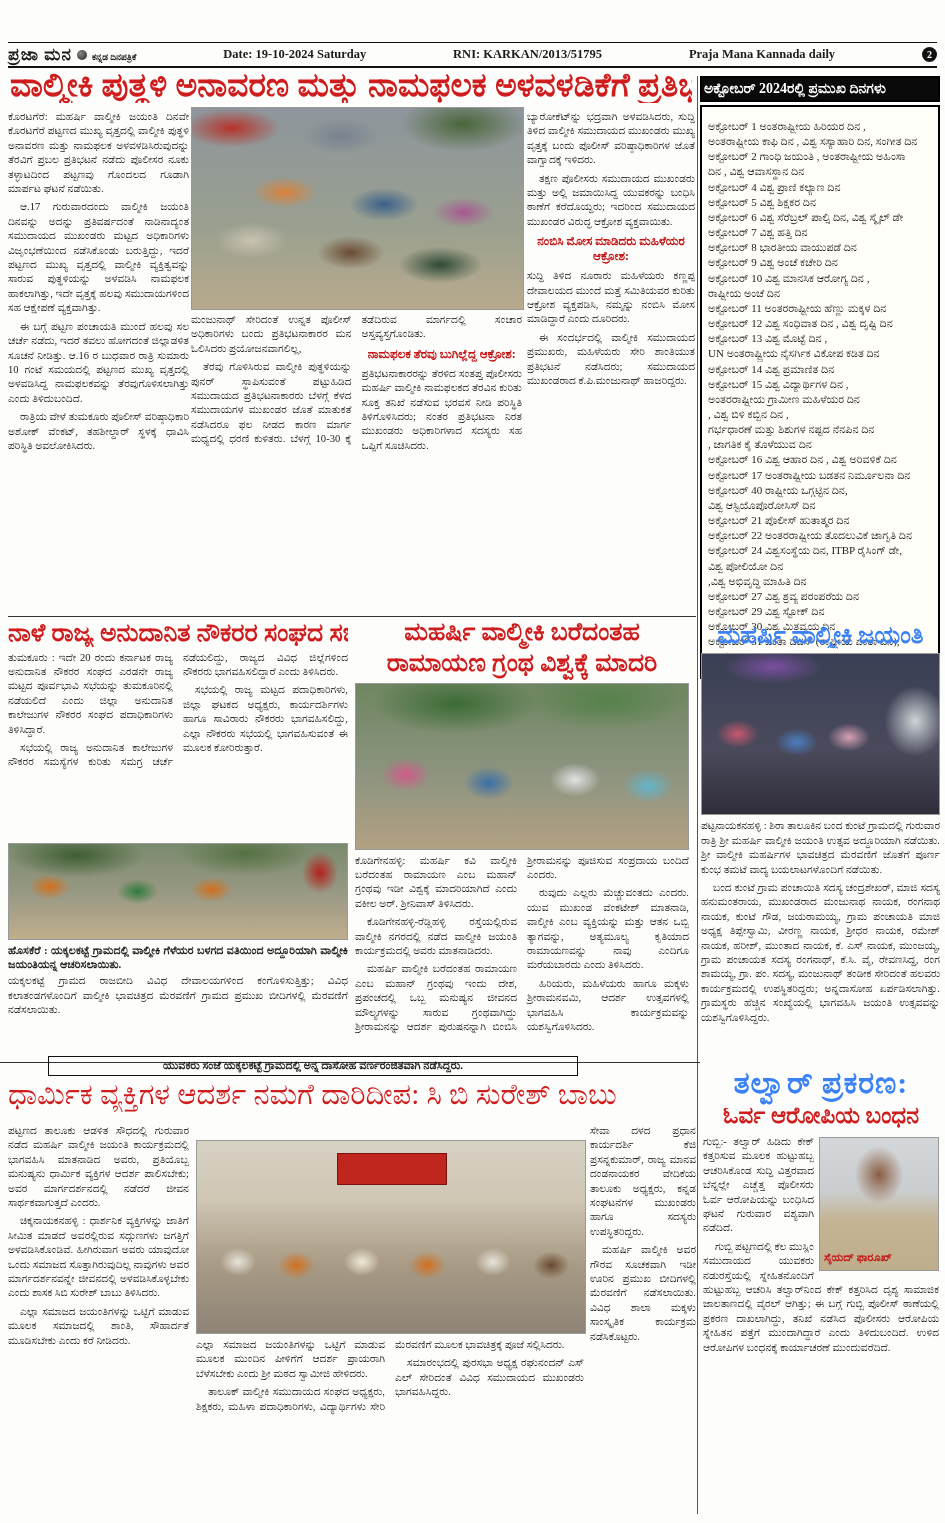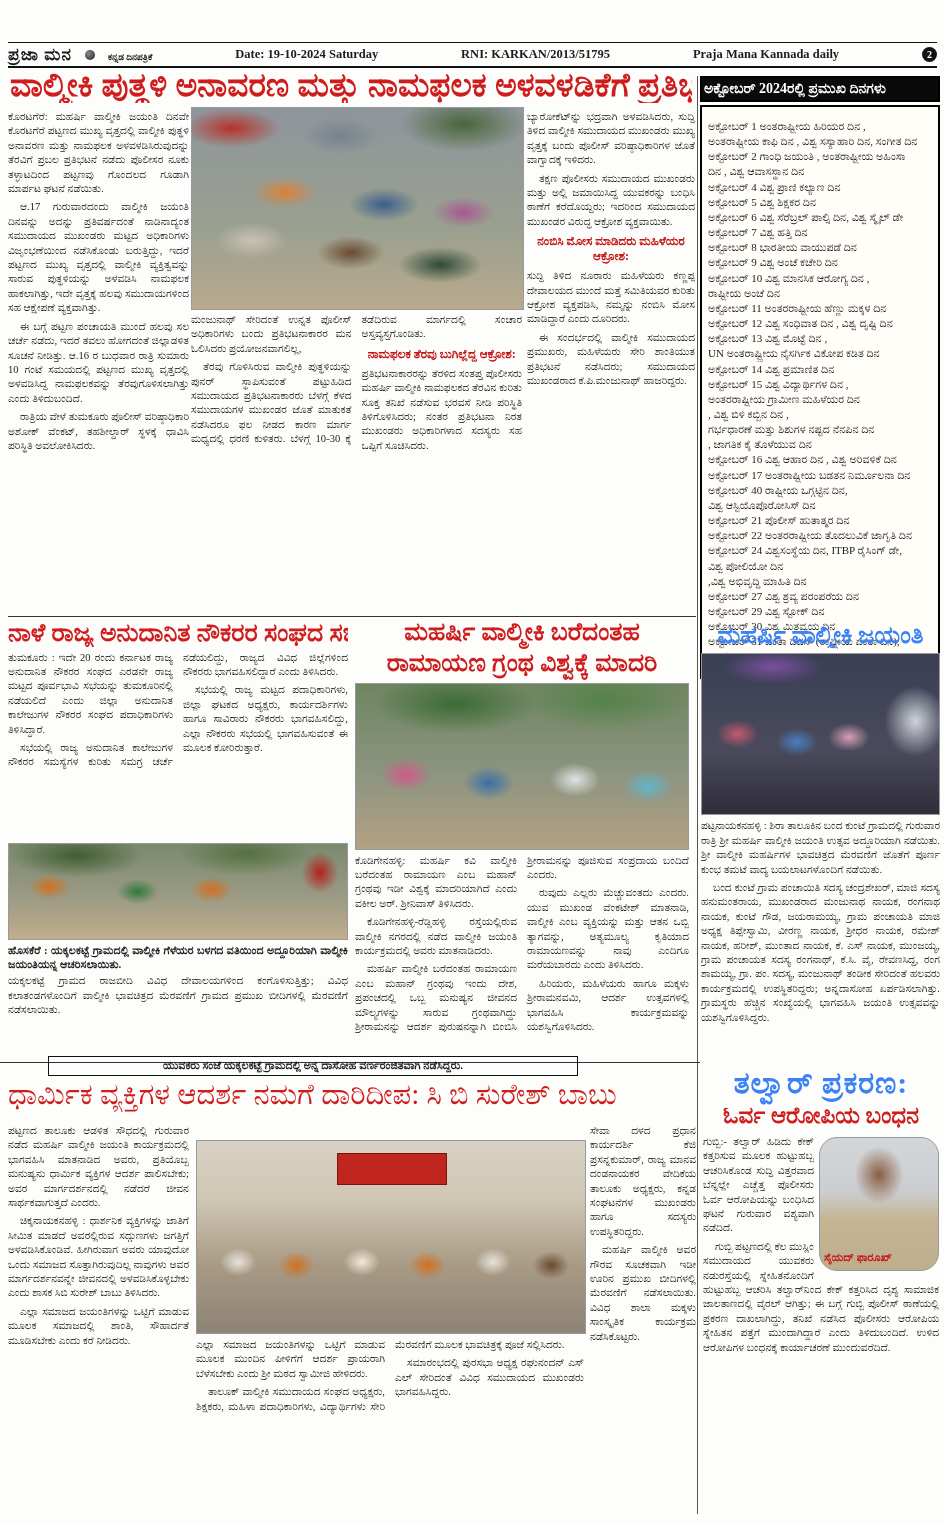--- a/index.html
+++ b/index.html
@@ -2,21 +2,21 @@
 <html><head>
 <meta charset="utf-8">
 <style>
   html,body{margin:0;padding:0;background:#e8e8e8;}
   .page{position:relative;width:945px;height:1523px;background:#fdfdfb;margin:0 auto;
         font-family:"Liberation Serif",serif;color:#1c1c1c;overflow:hidden;}
   
   .topbar{position:absolute;left:8px;right:8px;top:42px;height:23px;
           border-top:1px solid #111;border-bottom:2px solid #111;
           display:flex;align-items:center;justify-content:space-between;}
-  .logo-wrap{display:flex;align-items:baseline;gap:13px;}
+  .logo-wrap{display:flex;align-items:baseline;gap:5px;}
   .logo-title{font-weight:bold;font-size:17px;letter-spacing:1px;}
   .logo-globe{display:inline-block;width:10px;height:10px;border-radius:50%;
               background:radial-gradient(circle at 35% 35%,#888,#222);vertical-align:middle;}
   .logo-sub{font-size:9px;font-weight:bold;}
   .top-item{font-size:12.5px;font-weight:bold;}
   .page-circle{width:15px;height:15px;border-radius:50%;background:#111;color:#fff;
                font-size:10px;font-weight:bold;display:flex;align-items:center;justify-content:center;}
   
   .lead-headline{position:absolute;left:10px;top:68px;width:682px;font-size:33px;line-height:1.05;
                  font-weight:bold;color:#cf1d1d;white-space:nowrap;overflow:hidden;}
@@ -76,21 +76,21 @@
                border:1px solid #7c120d;}
   .hall-row{position:absolute;left:3%;right:3%;top:46%;height:34%;background:
     radial-gradient(26px 20px at 8% 50%,#e8e4da 0%,rgba(0,0,0,0) 70%),
     radial-gradient(26px 20px at 24% 55%,#d2701f 0%,rgba(0,0,0,0) 70%),
     radial-gradient(26px 20px at 42% 50%,#f0ead8 0%,rgba(0,0,0,0) 70%),
     radial-gradient(26px 20px at 60% 55%,#d2701f 0%,rgba(0,0,0,0) 70%),
     radial-gradient(26px 20px at 78% 50%,#e8e4da 0%,rgba(0,0,0,0) 70%),
     radial-gradient(26px 20px at 94% 55%,#6b4a2f 0%,rgba(0,0,0,0) 70%);}
   .ph-mug{background:
     radial-gradient(34px 40px at 50% 28%,#8a5d42 0%,rgba(0,0,0,0) 72%),
-    linear-gradient(#d4d7d9 0%,#cbced0 40%,#c4b494 62%,#bfae8c 100%); border-radius: 18px;}
+    linear-gradient(#d4d7d9 0%,#cbced0 40%,#c4b494 62%,#bfae8c 100%);}
   .mug-name{position:absolute;left:4px;bottom:6px;color:#c41414;font-weight:bold;font-size:11px;}
   
   .lead-col1{position:absolute;left:8px;top:110px;width:181px;height:504px;overflow:hidden;}
   .main-photo{position:absolute;left:191px;top:107px;width:331px;height:201px;}
   .lead-mid{position:absolute;left:191px;top:313px;width:331px;height:300px;overflow:hidden;
             column-count:2;column-gap:10px;}
   .lead-col4{position:absolute;left:527px;top:110px;width:168px;height:504px;overflow:hidden;}
   .vrule{position:absolute;left:697px;top:76px;width:1px;height:1438px;background:#555;}
   .hrule{position:absolute;height:1px;background:#333;}
   .sec-emp{position:absolute;left:8px;top:619px;width:340px;height:436px;overflow:hidden;}

